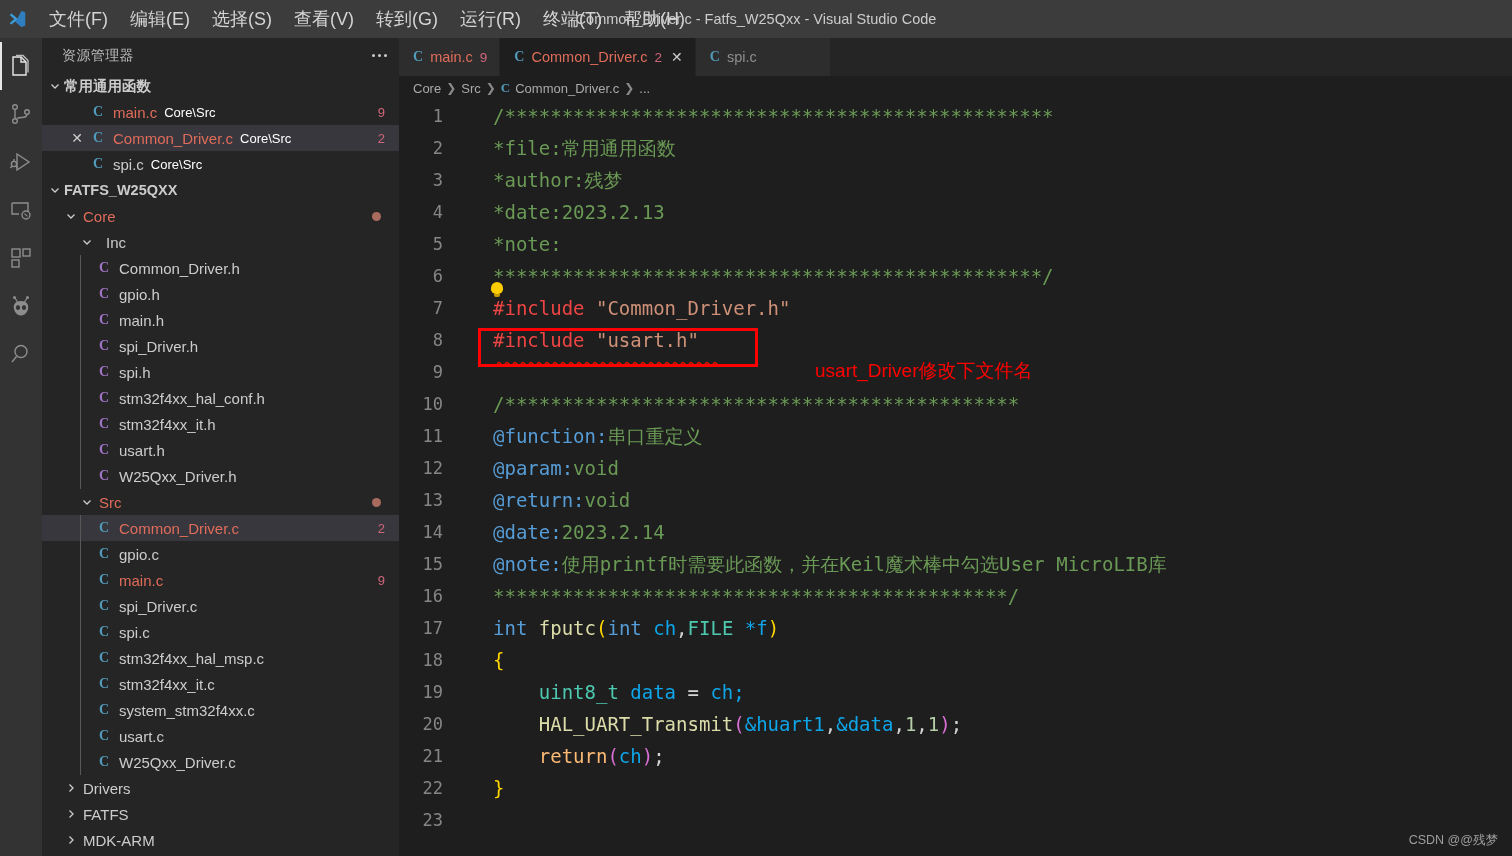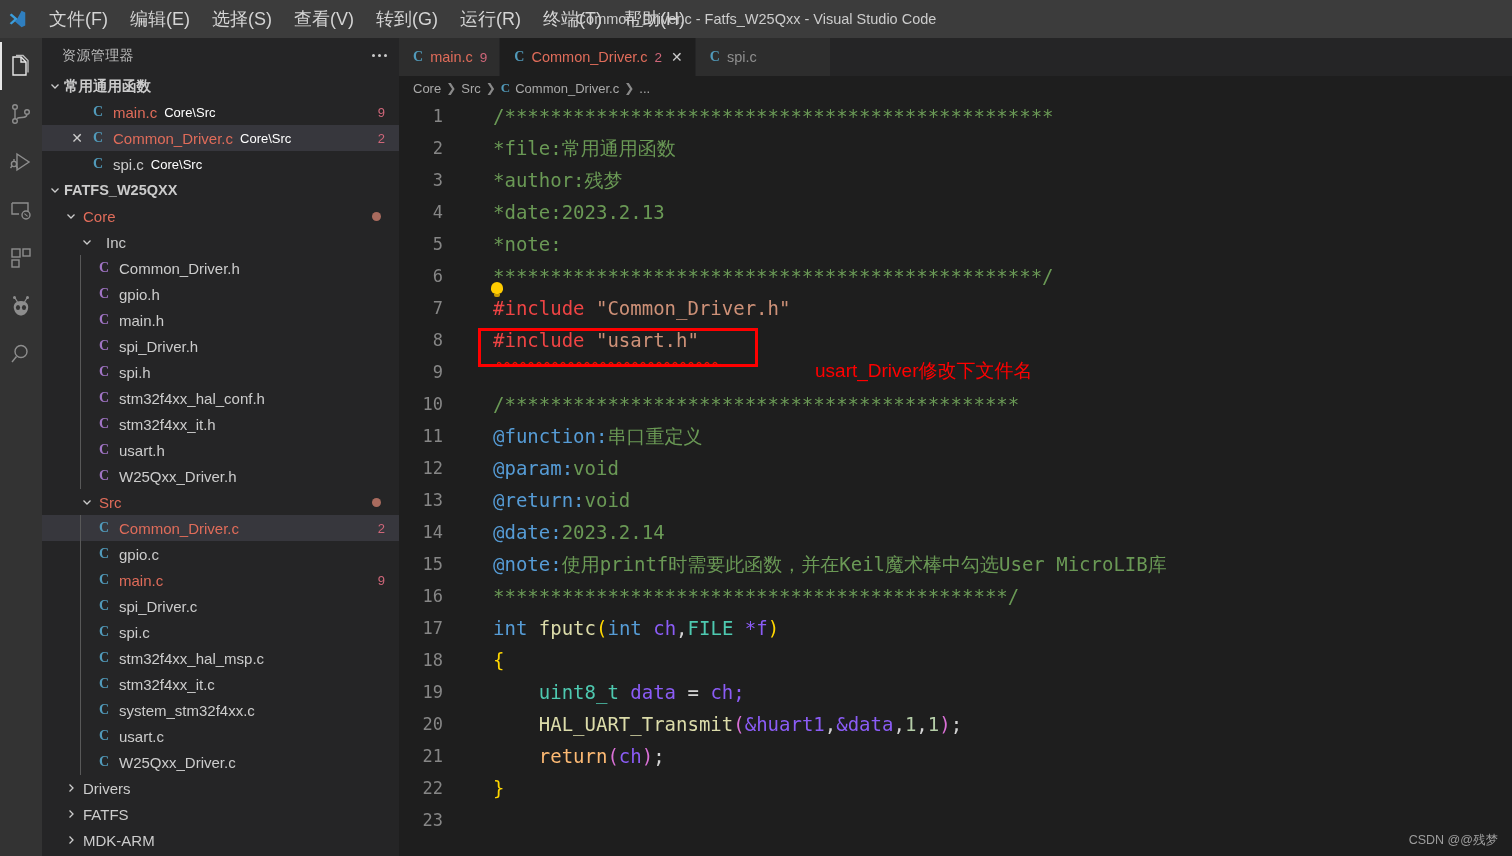--- a/index.html
+++ b/index.html
@@ -124,21 +124,21 @@
   .ctext{ position:relative; padding-left:28px; }
 
   
   .cmt{ color:#6a9955; }
   .doc{ color:#569cd6; }
   .pp{ color:#ef4444; }
   .str{ color:#ce9178; }
   .kw{ color:#569cd6; }
   .typ{ color:#4ec9b0; }
   .fn{ color:#dcdcaa; }
-  .var{ color:#8b5cf6; }
+  .var{ color:#0ea5e9; }
   .num{ color:#b5cea8; }
   .op{ color:#d4d4d4; }
   .punct{ color:#ffd700; }
   .paren1{ color:#ffd700; }
   .paren2{ color:#da70d6; }
   .retkw{ color:#fdba74; }
 
   .bulb{
     position:absolute; left:26px; top:-10px; width:12px; height:12px;
     background:#ffcc00; border-radius:50% 50% 40% 40%;

